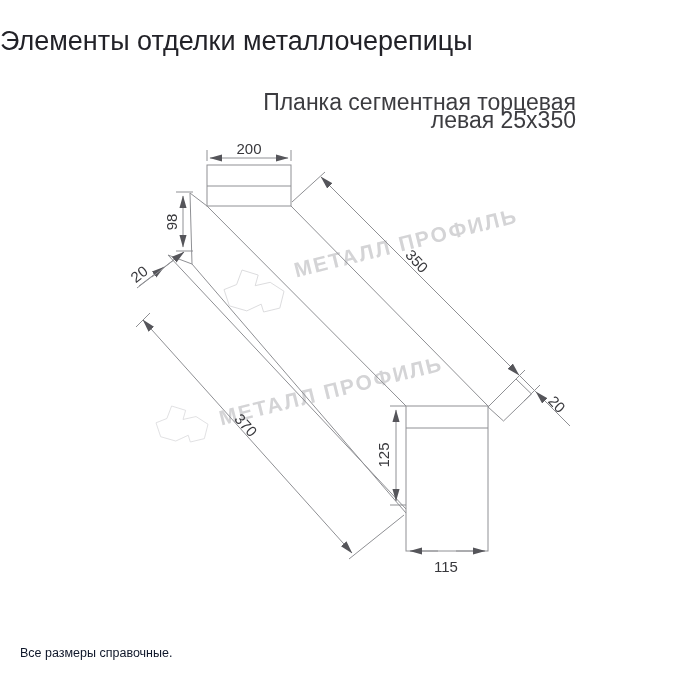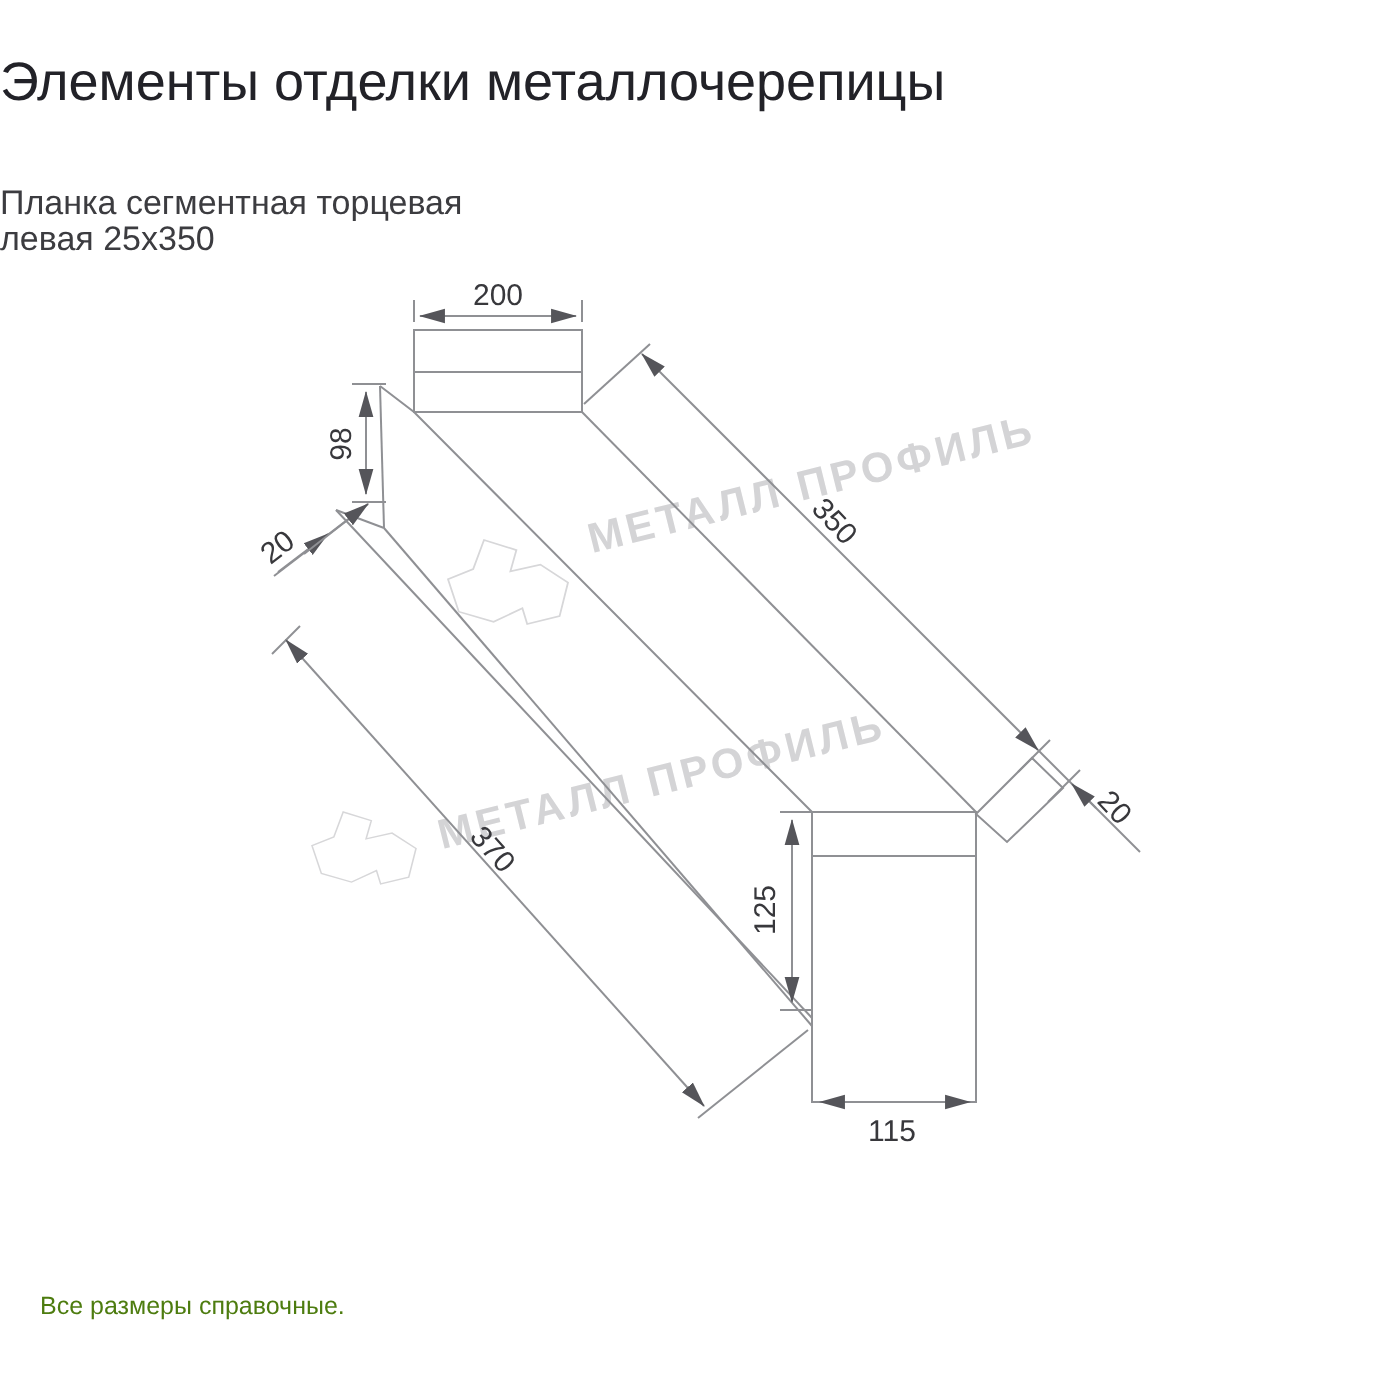--- a/index.html
+++ b/index.html
@@ -1,33 +1,33 @@
 <!DOCTYPE html>
 <html><head>
 <meta charset="utf-8">
 <style>
   html,body{margin:0;padding:0;background:#ffffff;}
   .page{position:relative;width:700px;height:700px;background:#fff;overflow:hidden;
         font-family:"Liberation Sans", sans-serif;}
   .title{position:absolute;left:0;top:26px;width:588px;text-align:left;
          font-size:27px;color:#222228;letter-spacing:0px;}
-  .subtitle{position:absolute;left:0;top:93px;width:576px;text-align:left;
-            font-size:17px;line-height:18px;color:#3c3c40;}
+  .subtitle{position:absolute;left:0;top:93px;width:576px;text-align:right;
+            font-size:23px;line-height:18px;color:#3c3c40;}
   .wm{position:absolute;white-space:nowrap;font-size:21px;font-weight:bold;
       letter-spacing:2px;color:#d4d4d6;transform:translate(-50%,-50%) rotate(-14deg);}
   .dim{position:absolute;font-size:15px;color:#38383c;white-space:nowrap;}
   .r0  {transform:translate(-50%,-50%);}
   .r90 {transform:translate(-50%,-50%) rotate(-90deg);}
   .r38n{transform:translate(-50%,-50%) rotate(-38deg);}
   .r47 {transform:translate(-50%,-50%) rotate(47deg);}
   .r48 {transform:translate(-50%,-50%) rotate(48deg);}
   svg{position:absolute;left:0;top:0;}
   .ln{stroke:#8f9094;stroke-width:1;fill:none;}
   .wmln{stroke:#d7d7d9;stroke-width:1.5;fill:#ffffff;}
-  .footer{position:absolute;left:20px;top:644px;font-size:12.5px;line-height:18px;color:#4d7c0f;}
+  .footer{position:absolute;left:20px;top:644px;font-size:12.5px;line-height:18px;color:#0f172a;}
 </style>
 </head>
 <body>
 
 <div class="page">
 
   <div class="title">Элементы отделки металлочерепицы</div>
 
   <div class="subtitle">
     <div>Планка сегментная торцевая</div>

